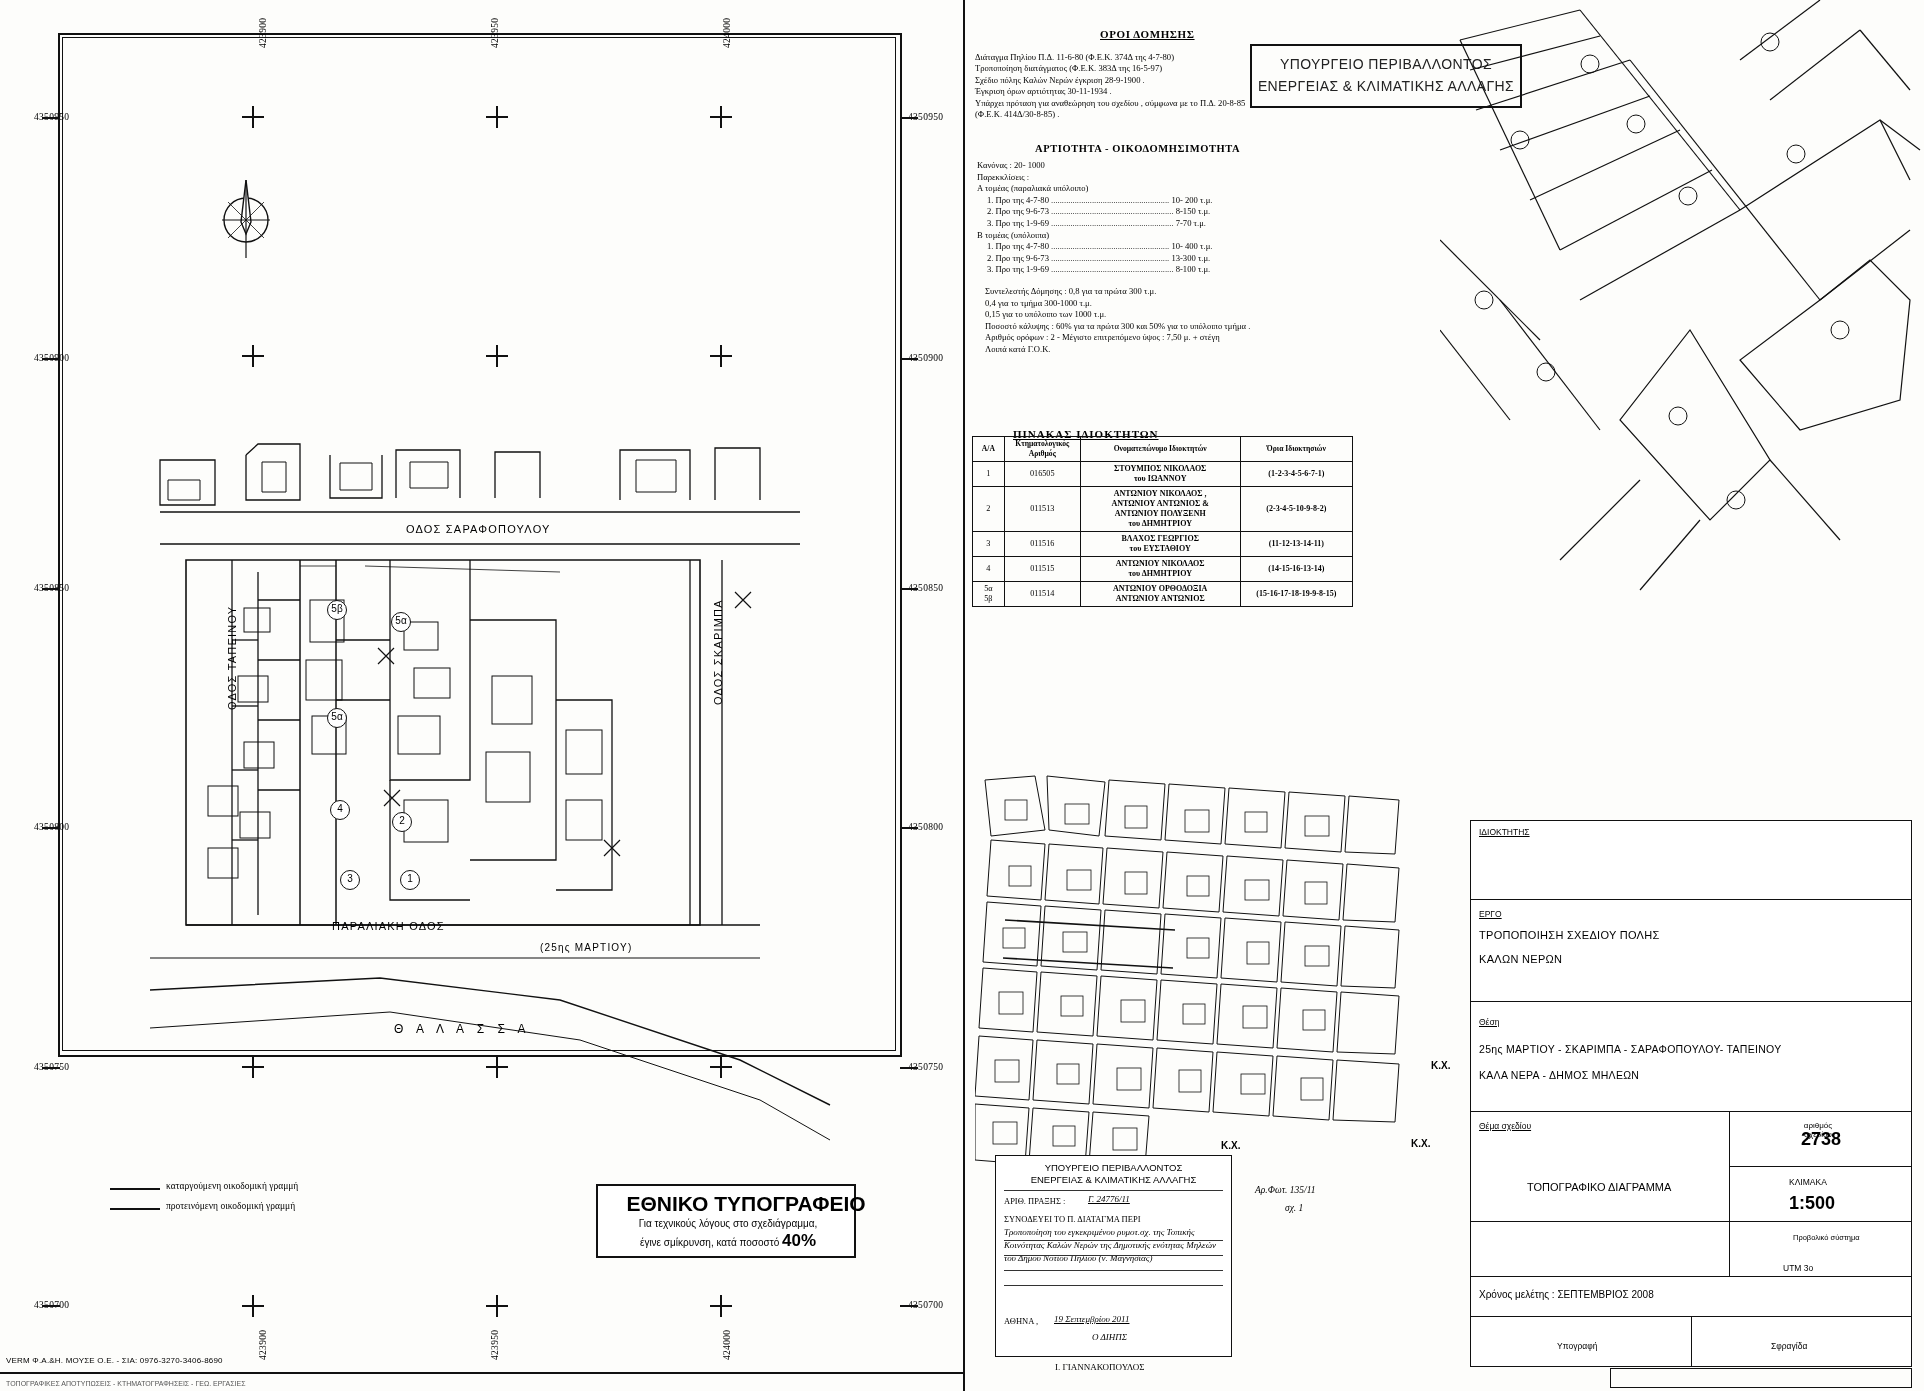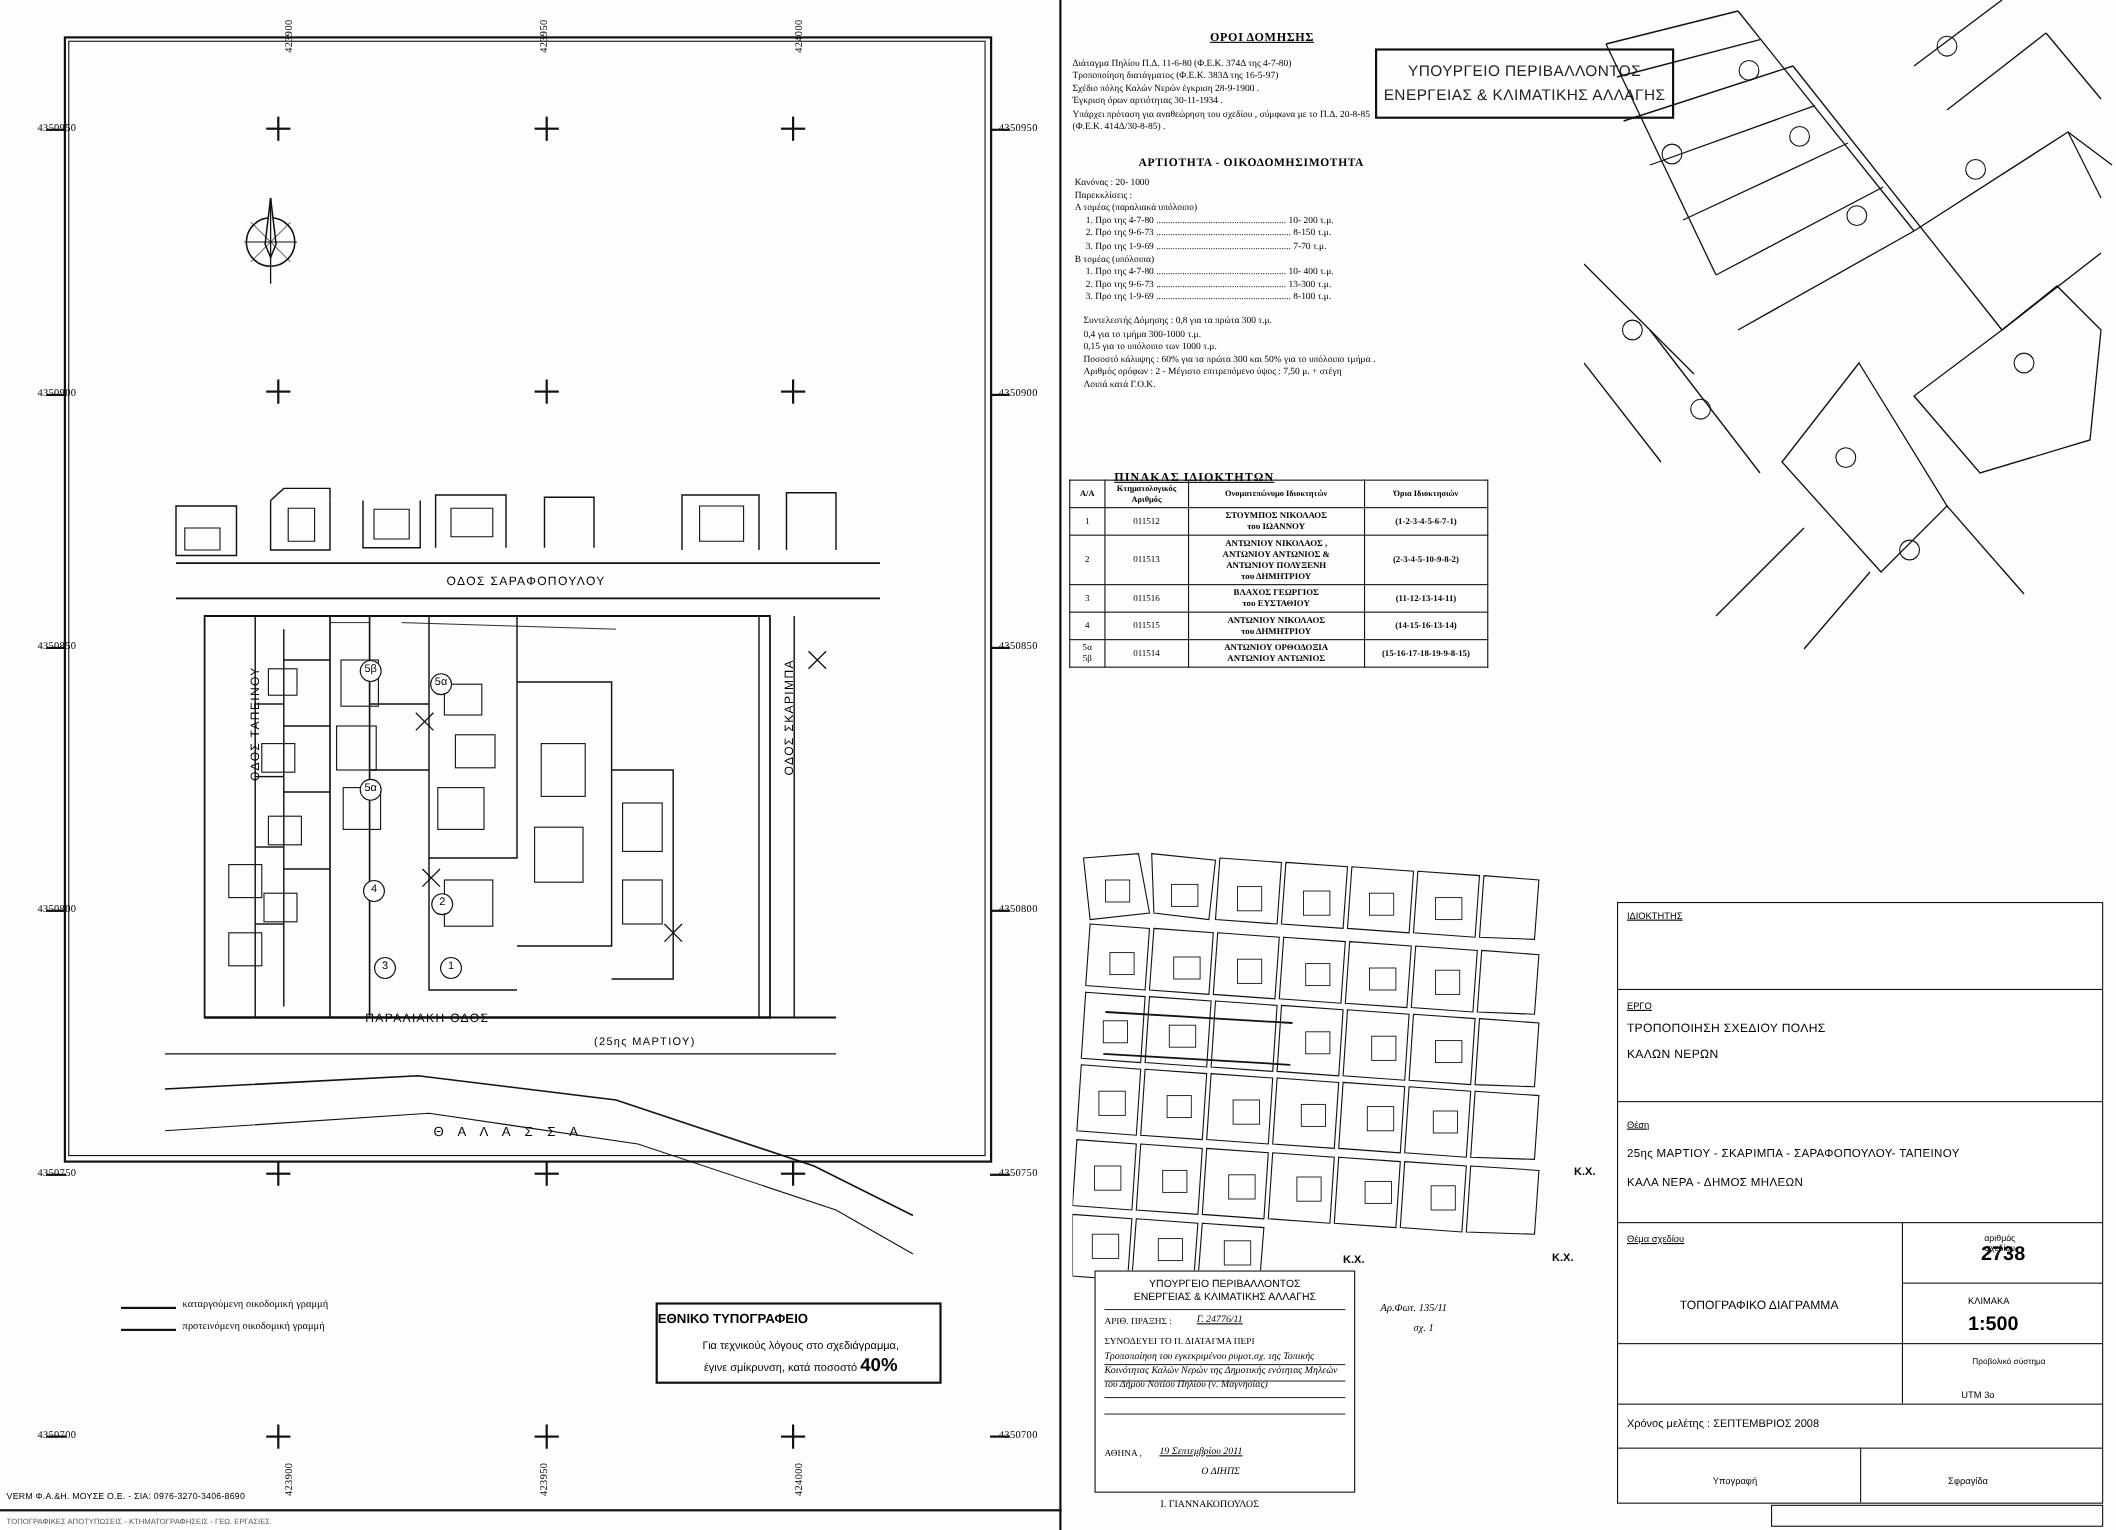--- a/index.html
+++ b/index.html
@@ -29,21 +29,21 @@
   #compass svg{display:block;}
 
   
   .legend{position:absolute;left:110px;top:1180px;width:200px;height:46px;font-size:10px;}
   .legend .row{position:relative;height:20px;}
   .legend .dash{position:absolute;left:0;top:8px;width:50px;height:2px;background:#111;}
   .legend .lab{position:absolute;left:56px;top:1px;font-size:9.5px;}
 
   
   .stamp{position:absolute;left:596px;top:1184px;width:256px;height:70px;border:2px solid #111;background:#fff;}
-  .stamp .t1{position:absolute;left:0;top:6px;width:296px;text-align:left;font-size:12px;font-weight:bold;font-family:"Liberation Sans",sans-serif;}
+  .stamp .t1{position:absolute;left:0;top:6px;width:296px;text-align:center;font-size:21px;font-weight:bold;font-family:"Liberation Sans",sans-serif;}
   .stamp .t2{position:absolute;left:8px;top:32px;width:244px;text-align:center;font-size:10px;font-family:"Liberation Sans",sans-serif;}
   .stamp .t3{position:absolute;left:8px;top:45px;width:244px;text-align:center;font-size:10px;font-family:"Liberation Sans",sans-serif;}
   .stamp .pct{font-size:17px;font-weight:bold;}
 
   .verm{position:absolute;left:6px;top:1356px;font-size:8px;font-family:"Liberation Sans",sans-serif;letter-spacing:.2px;}
   .verm2{position:absolute;left:6px;top:1380px;font-size:7px;color:#555;font-family:"Liberation Sans",sans-serif;}
 
   
   .planlbl{position:absolute;font-size:11px;letter-spacing:1.2px;font-family:"Liberation Sans",sans-serif;}
   .planlblv{position:absolute;font-size:11px;letter-spacing:1.2px;font-family:"Liberation Sans",sans-serif;transform:rotate(-90deg);transform-origin:0 0;}
@@ -326,21 +326,21 @@
       <tr>
         <th style="width:26px;">Α/Α</th>
         <th style="width:70px;">Κτηματολογικός<br>Αριθμός</th>
         <th style="width:160px;border-radius:10px;">Ονοματεπώνυμο Ιδιοκτητών</th>
         <th style="width:110px;">Όρια Ιδιοκτησιών</th>
       </tr>
     </thead>
     <tbody>
       <tr>
         <td>1</td>
-        <td>011512</td>
+        <td>016505</td>
         <td class="nm">
           <span>ΣΤΟΥΜΠΟΣ ΝΙΚΟΛΑΟΣ</span><br>
           <span>του ΙΩΑΝΝΟΥ</span>
         </td>
         <td class="nm">(1-2-3-4-5-6-7-1)</td>
       </tr>
       <tr>
         <td>2</td>
         <td>011513</td>
         <td class="nm">

